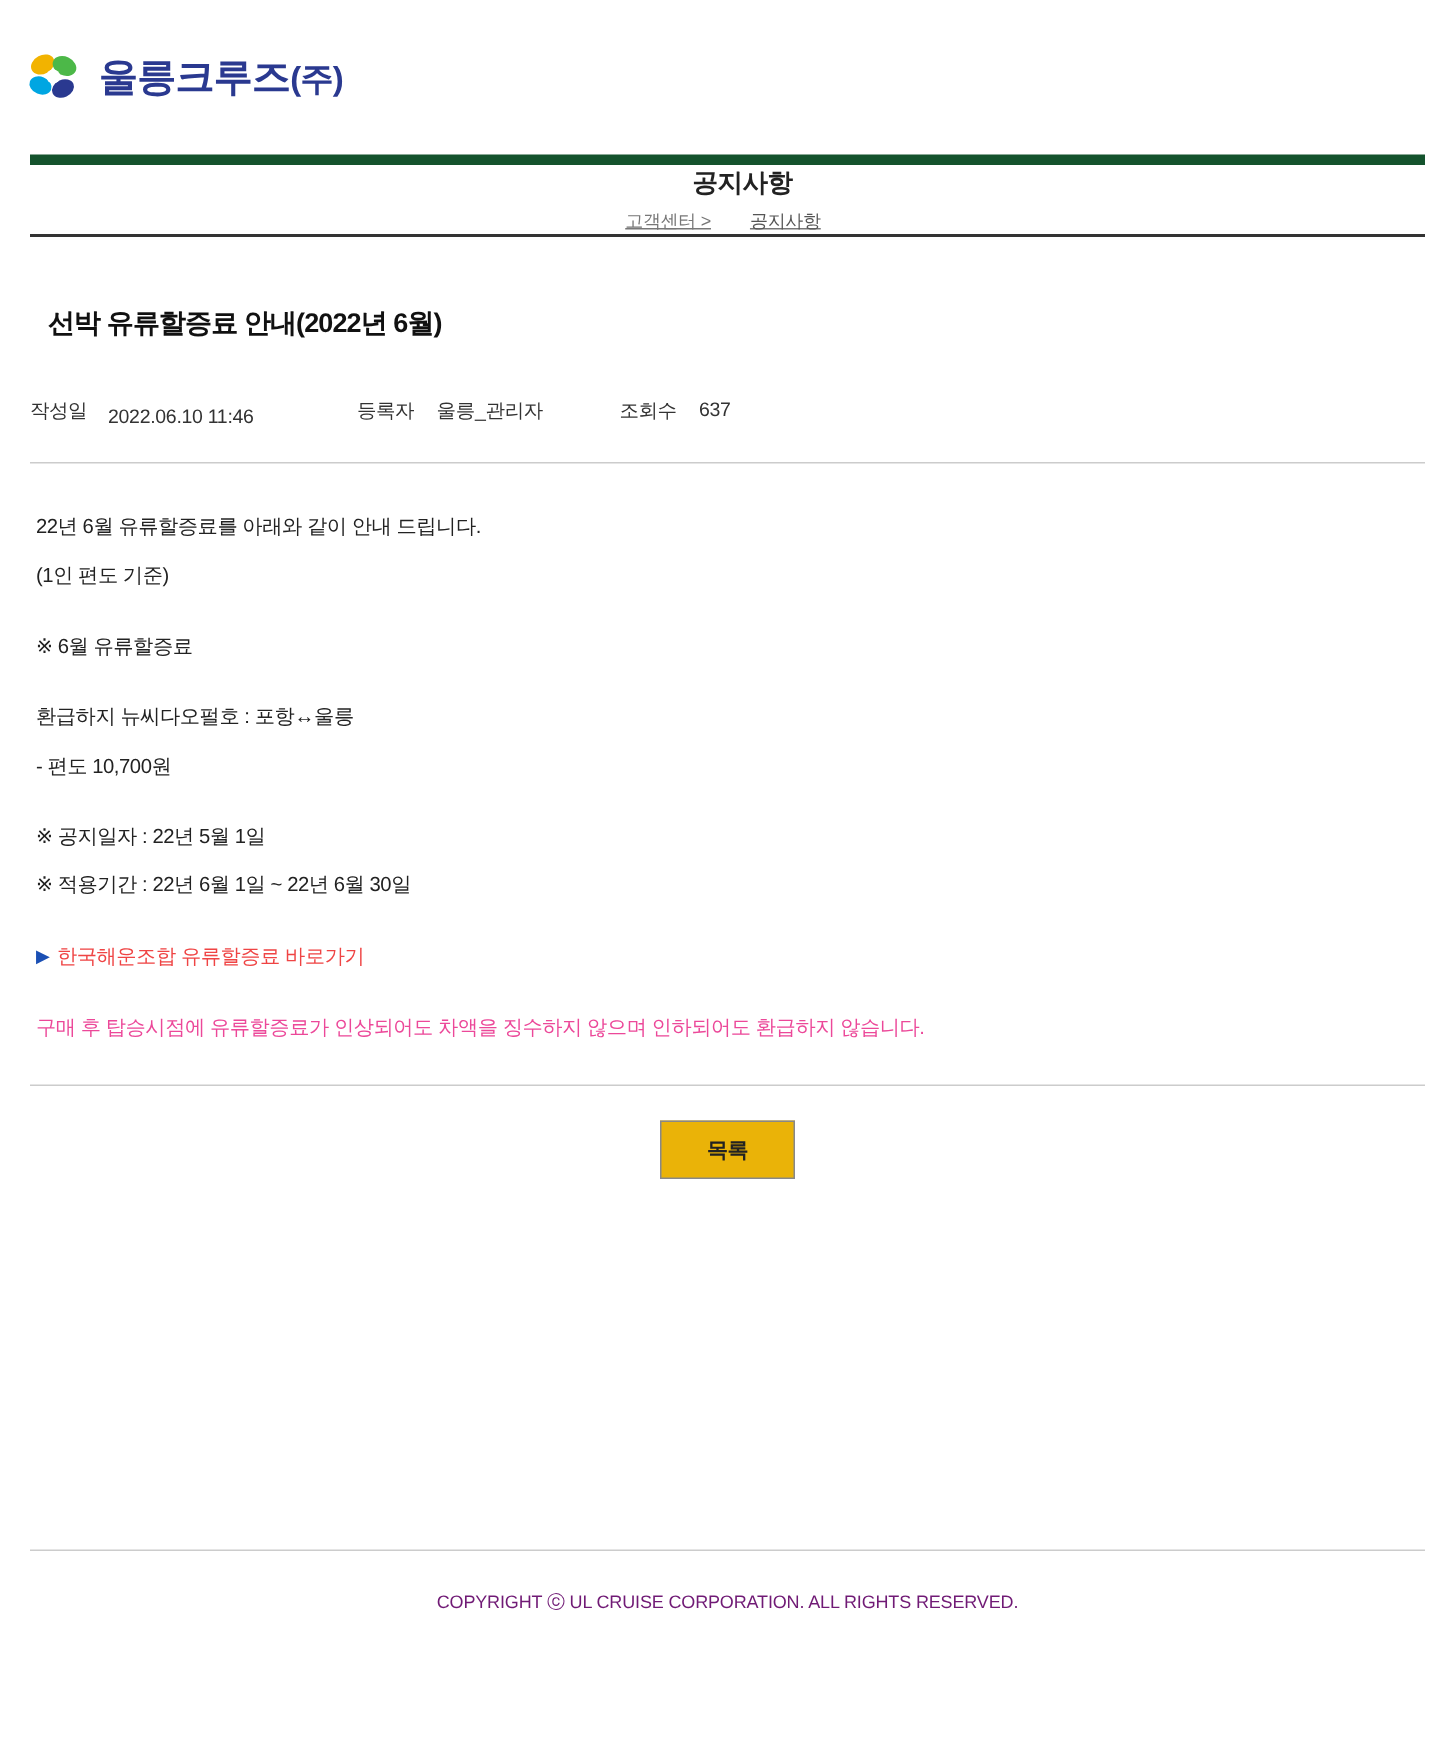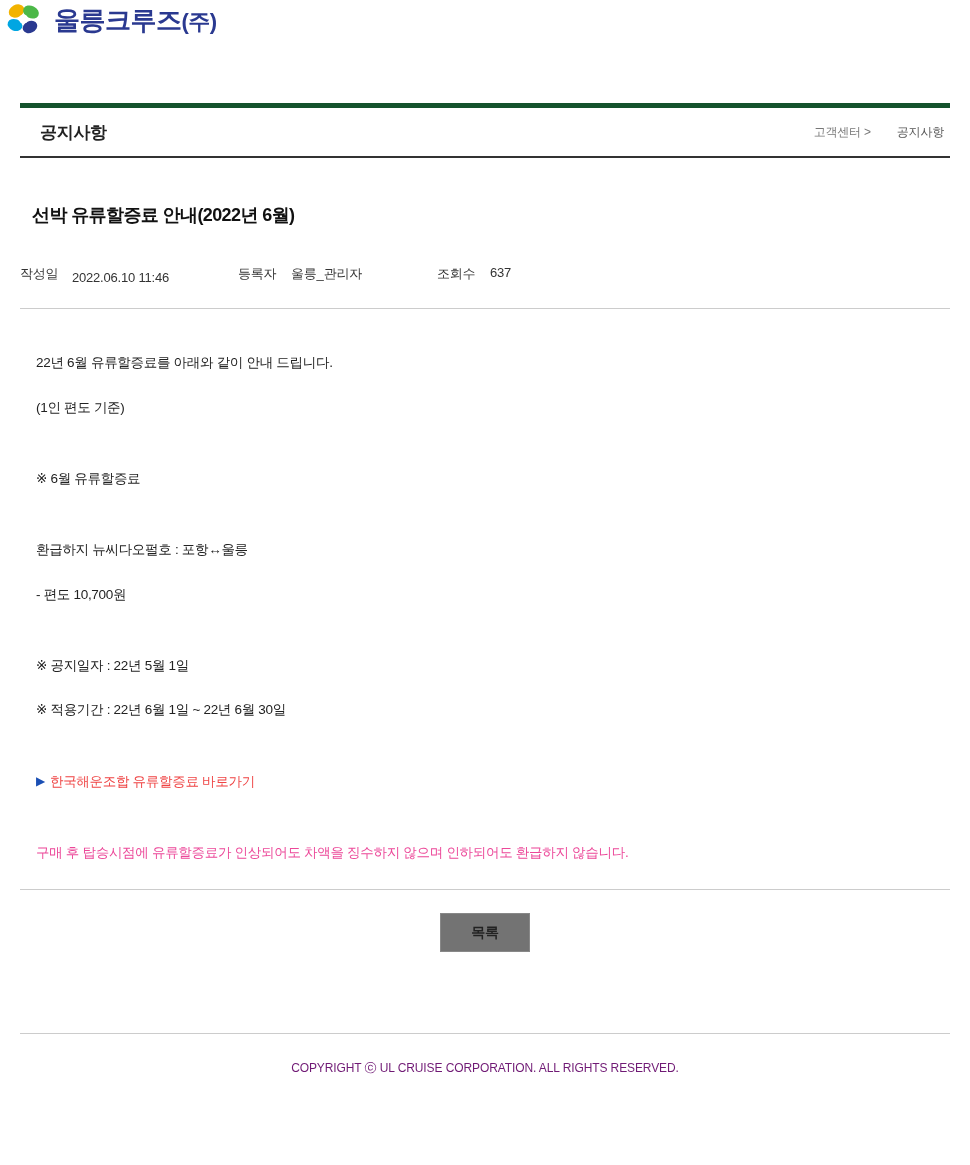--- a/index.html
+++ b/index.html
@@ -13,23 +13,23 @@
     height: 1165px;
     font-family: "Liberation Sans", "DejaVu Sans", sans-serif;
     color: #222222;
     position: relative;
     overflow: hidden;
   }
 
   
   .site-header {
     height: 103px;
-    padding: 0 4px;
-    display: flex;
-    align-items: flex-start;
+    padding: 0 16px;
+    display: flex;
+    align-items: center;
   }
   .logo {
     display: flex;
     align-items: center;
     gap: 10px;
     text-decoration: none;
   }
   .logo-mark {
     width: 40px;
     height: 40px;
@@ -43,43 +43,45 @@
     color: #2a3990;
     white-space: nowrap;
   }
   .logo-text .suffix {
     color: #2a3990;
     font-size: 22px;
   }
 
   
   .title-bar {
-    border-top: 5px solid #14532d;
+    border-top: 7px solid #14532d;
     border-bottom: 2px solid #333333;
     height: 55px;
     margin: 0 20px;
     display: flex;
     align-items: center;
     justify-content: space-between;
+    flex-direction: column;
   }
   .title-bar-left {
     font-size: 17px;
     font-weight: bold;
     color: #222222;
     padding-left: 20px;
     letter-spacing: -0.3px;
   }
   .breadcrumb {
     display: flex;
     align-items: flex-end;
     gap: 26px;
     font-size: 12px;
     color: #777777;
     padding-right: 6px;
     letter-spacing: -0.2px;
+    text-decoration: underline;
   }
   .breadcrumb .crumb-current {
     color: #555555;
   }
 
   
   .article {
     margin: 0 20px;
   }
   .article-title {
@@ -108,32 +110,32 @@
   }
   .meta-value {
     color: #333333;
     letter-spacing: -0.2px;
   }
   .meta-date { width: 218px; }
   .meta-date .meta-label { width: 52px; }
   .meta-date .meta-value { display: block; line-height: 1.95; }
   .meta-writer { width: 175px; }
   .meta-writer .meta-label { width: 53px; }
-  .meta-views .meta-label { width: 53px; margin-left: 24px; }
+  .meta-views .meta-label { width: 53px; }
 
   .article-body {
     padding: 24px 0 0 0;
     font-size: 13.5px;
     line-height: 2.1;
     color: #222222;
     letter-spacing: -0.3px;
     min-height: 392px;
   }
   .article-body p {
-    margin: 16px;
+    margin: 4px;
   }
   .article-body .spacer {
     height: 11px;
   }
   .link-line {
     color: #1a4fb4;
     display: flex;
     align-items: center;
     gap: 0px;
   }
@@ -158,21 +160,21 @@
   
   .btn-wrap {
     display: flex;
     justify-content: center;
     padding-top: 23px;
   }
   .btn-list {
     width: 90px;
     height: 39px;
     border: 1px solid #888888;
-    background: #737373;
+    background: #eab308;
     font-family: "Liberation Sans", "DejaVu Sans", sans-serif;
     font-size: 14px;
     font-weight: bold;
     color: #222222;
     letter-spacing: -0.3px;
     cursor: pointer;
   }
 
   
   .site-footer {

